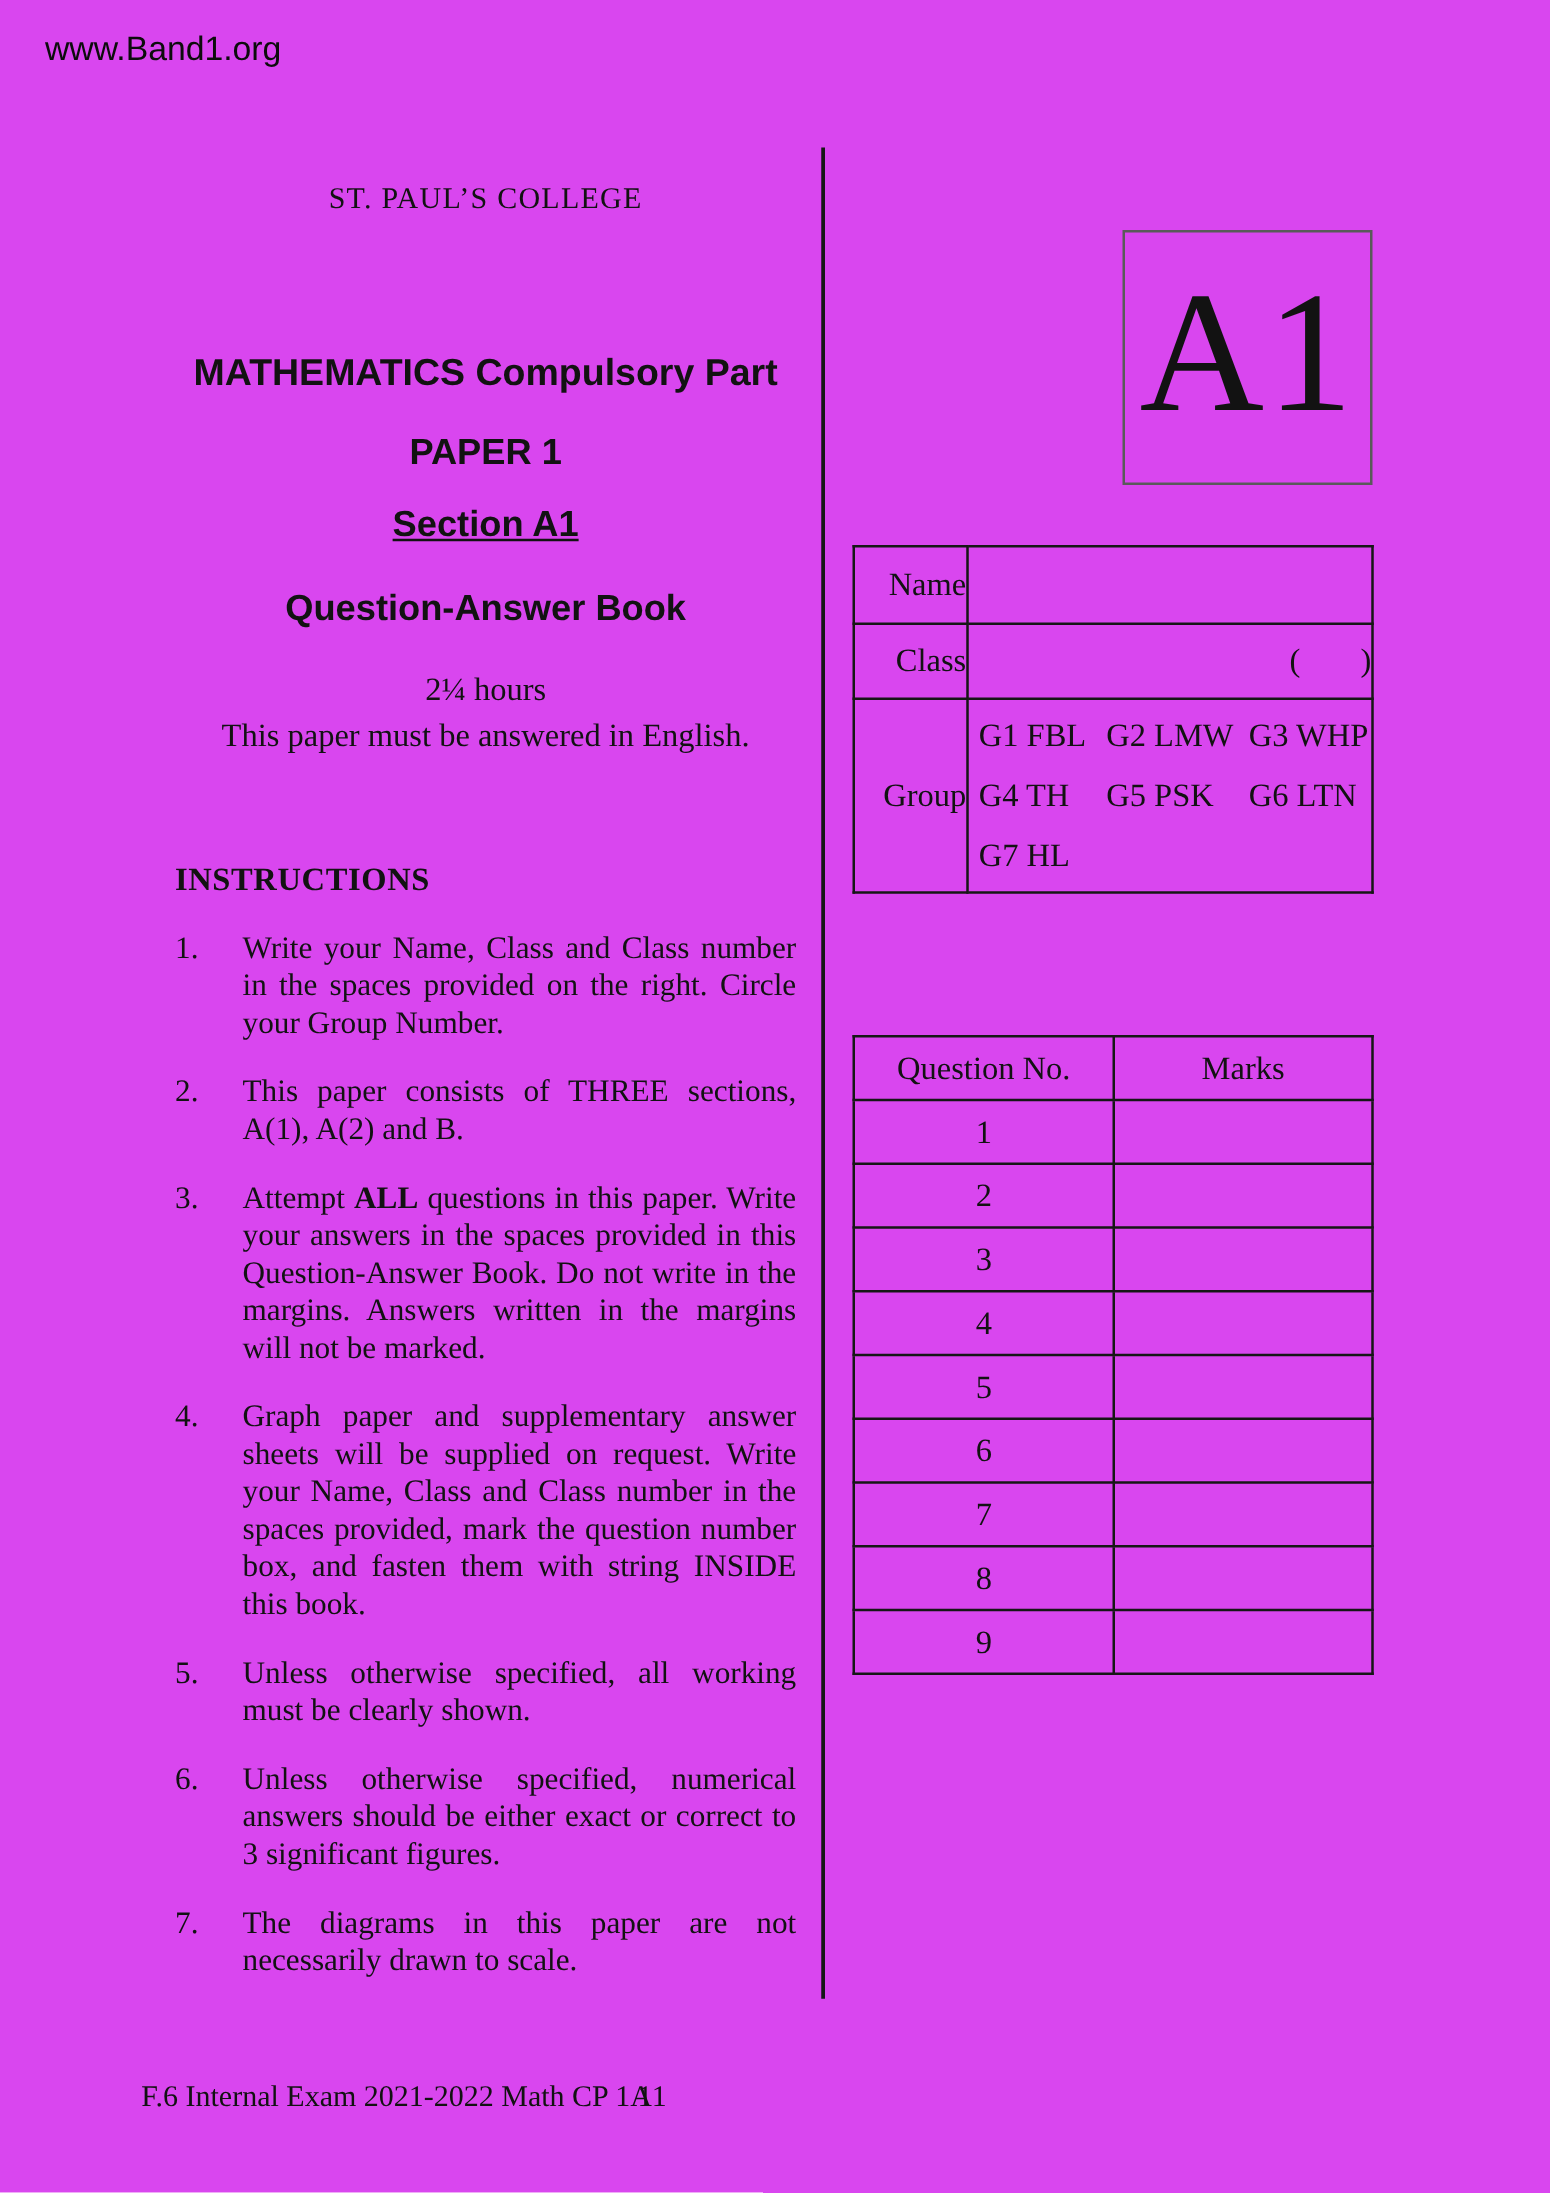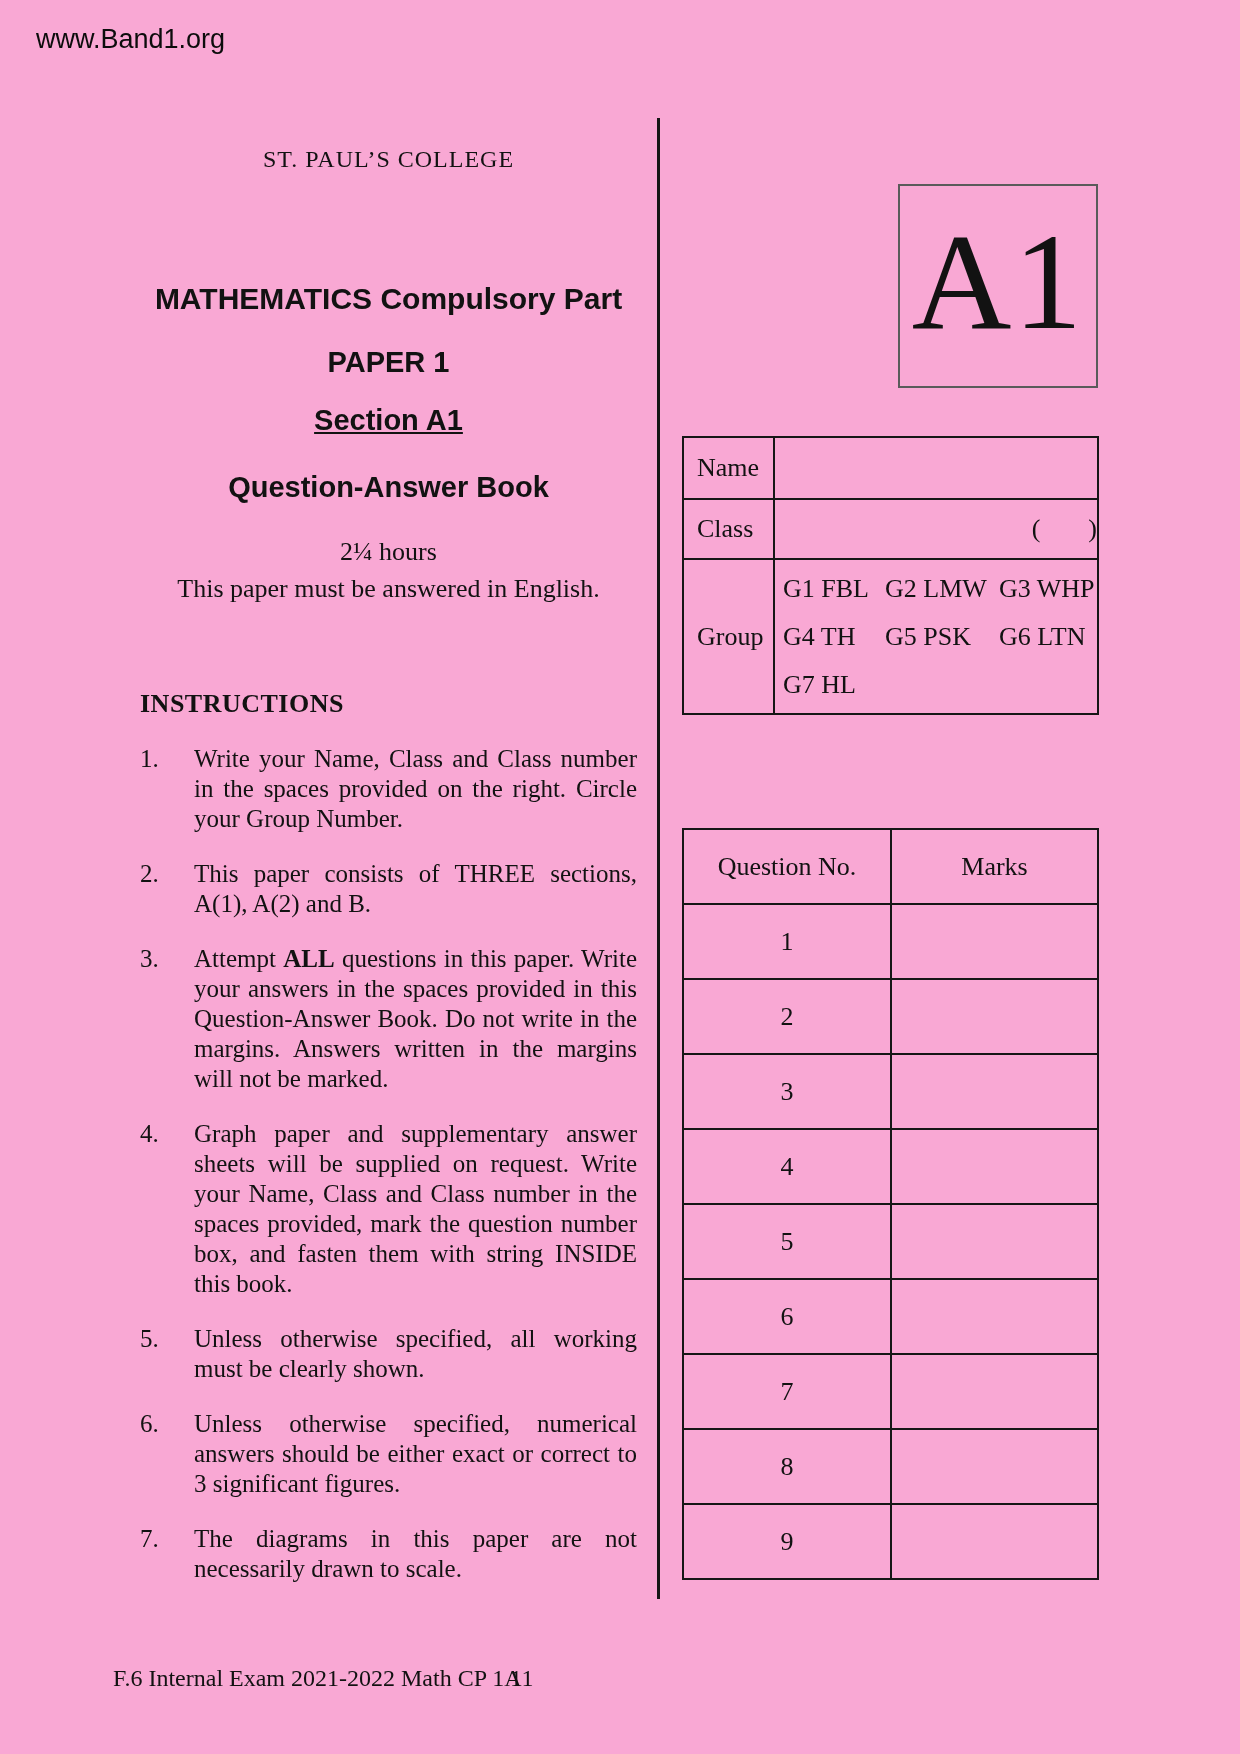--- a/index.html
+++ b/index.html
@@ -1,17 +1,17 @@
 <!DOCTYPE html>
 <html><head>
 <meta charset="utf-8">
 <style>
   html,body { margin:0; padding:0; background:#ffffff; }
   .page {
-    position:relative; width:1240px; height:1754px; background:#f9a8d4;
+    position:relative; width:1240px; height:1754px; background:#d946ef;
     font-family:"Liberation Serif", serif; color:#121212; overflow:hidden;
   }
 
   
   .watermark {
     position:absolute; left:36px; top:24px;
     font-family:"Liberation Sans", sans-serif; font-size:27px; color:#0c0c0c;
   }
 
   
@@ -42,37 +42,37 @@
     display:flex; align-items:center; justify-content:center;margin-top:28px;
   }
   .code-box .code { font-size:138px; line-height:1; letter-spacing:2px; transform:translateY(-4px); }
 
   
   .info-table {
     position:absolute; left:682px; top:436px; width:417px;
     border-collapse:collapse; font-size:26px; table-layout:fixed;
   }
   .info-table td { border:2px solid #161616; padding:0; vertical-align:middle; }
-  .info-table .lbl { padding-left:13px; }
+  .info-table .lbl { padding-left:13px;text-align:right; }
   .r-name  td { height:60px; }
   .r-class td { height:58px; }
   .r-group td { height:153px; }
   .class-val { text-align:right; padding-right:12px; }
   .paren-gap { display:inline-block; width:48px; }
   .group-grid {
     display:grid; grid-template-columns:102px 114px auto;
     padding:4px 0 4px 8px; line-height:48px;
   }
 
   
   .marks-table {
     position:absolute; left:682px; top:828px; width:417px;
     border-collapse:collapse; font-size:26px; text-align:center; table-layout:fixed;
   }
-  .marks-table td { border:2px solid #161616; height:49px; padding:12px; }
+  .marks-table td { border:2px solid #161616; height:49px; padding:0; }
   .marks-table .c-q { width:208px; }
 
   
   .footer-doc  { position:absolute; left:113px; top:1665px; font-size:24px; }
   .footer-page { position:absolute; left:502px; top:1665px; width:28px; text-align:center; font-size:24px; }
 </style>
 </head>
 <body>
 
 <div class="page">

